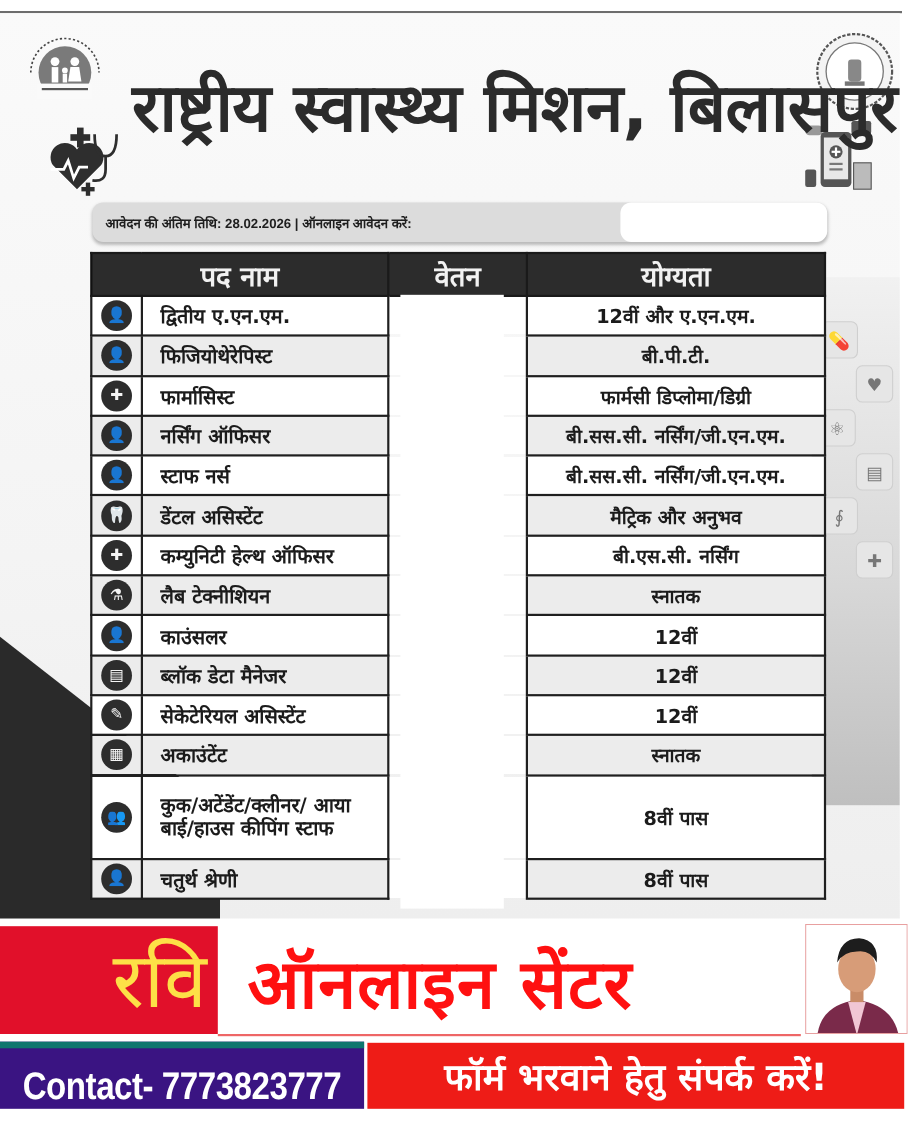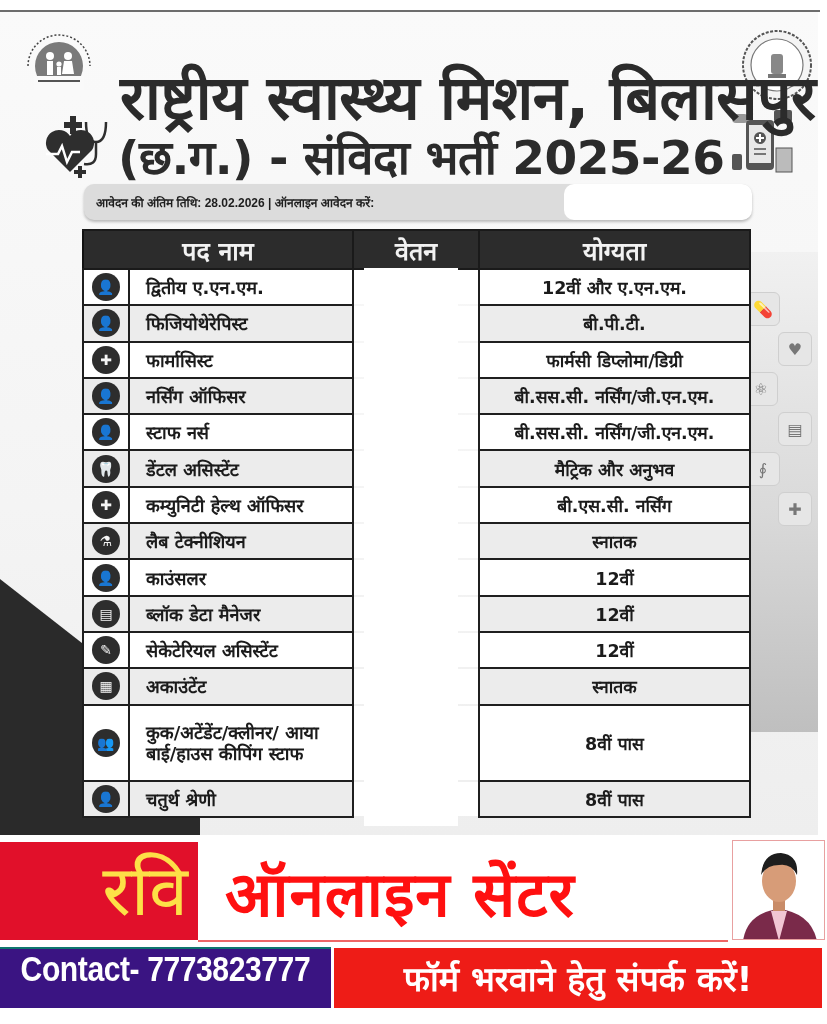--- a/index.html
+++ b/index.html
@@ -94,22 +94,22 @@
     display: flex; align-items: center; white-space: nowrap; letter-spacing: 1px; margin-left: 20px;
   }
   .red-underline { position: absolute; left: 198px; top: 940px; width: 530px; height: 2px; background: #e66; }
   .photo {
     position: absolute; left: 732px; top: 840px; width: 93px; height: 100px;
     border: 1px solid #e8a0a0; background: #ffffff; overflow: hidden;
   }
 
   .contact-box {
     position: absolute; left: 0; top: 947px; width: 331px; height: 61px;
-    background: #3a1482; border-top: 2px solid #0f766e;
-    display: flex; align-items: flex-start; justify-content: center;
+    background: #3a1482; border-top: 6px solid #0f766e;
+    display: flex; align-items: flex-end; justify-content: center;
   }
   .contact-text { color: #ffffff; font-family: "Liberation Sans", sans-serif; font-weight: 700; font-size: 35px; letter-spacing: -0.5px; transform: scaleX(0.86); white-space: nowrap; }
   .cta-box {
     position: absolute; left: 334px; top: 948px; width: 488px; height: 60px;
     background: #ee1c17; display: flex; align-items: center; justify-content: center;
   }
   .cta-text { color: #ffffff; font-family: "DejaVu Sans", sans-serif; font-weight: 700; font-size: 34px; white-space: nowrap; }
 </style>
 </head>
 <body>
@@ -166,21 +166,20 @@
     <circle cx="32" cy="30" r="6" fill="#555"></circle>
       <rect x="31" y="26" width="2" height="8" fill="#fff"></rect>
       <rect x="28" y="29" width="8" height="2" fill="#fff"></rect>
     <rect x="26" y="40" width="12" height="2" fill="#777"></rect>
       <rect x="26" y="45" width="12" height="2" fill="#777"></rect>
     <rect x="4" y="46" width="10" height="16" rx="2" fill="#555"></rect>
     <rect x="48" y="40" width="16" height="24" fill="#bbb" stroke="#555"></rect>
   </svg>
 
   <div class="title-1">राष्ट्रीय स्वास्थ्य मिशन, बिलासपुर</div>
-  <div class="title-2">(छ.ग.) - संविदा भर्ती 2025-26</div>
 
   <div class="info-bar" style="top:172px;">
     <span class="info-text">आवेदन की अंतिम तिथि: 28.02.2026 | ऑनलाइन आवेदन करें:</span>
     <div class="info-link-box"><span></span></div>
   </div>
 
   <div class="table-wrap" style="top:217px;">
     <table>
       <colgroup>
         <col style="width:46px">

